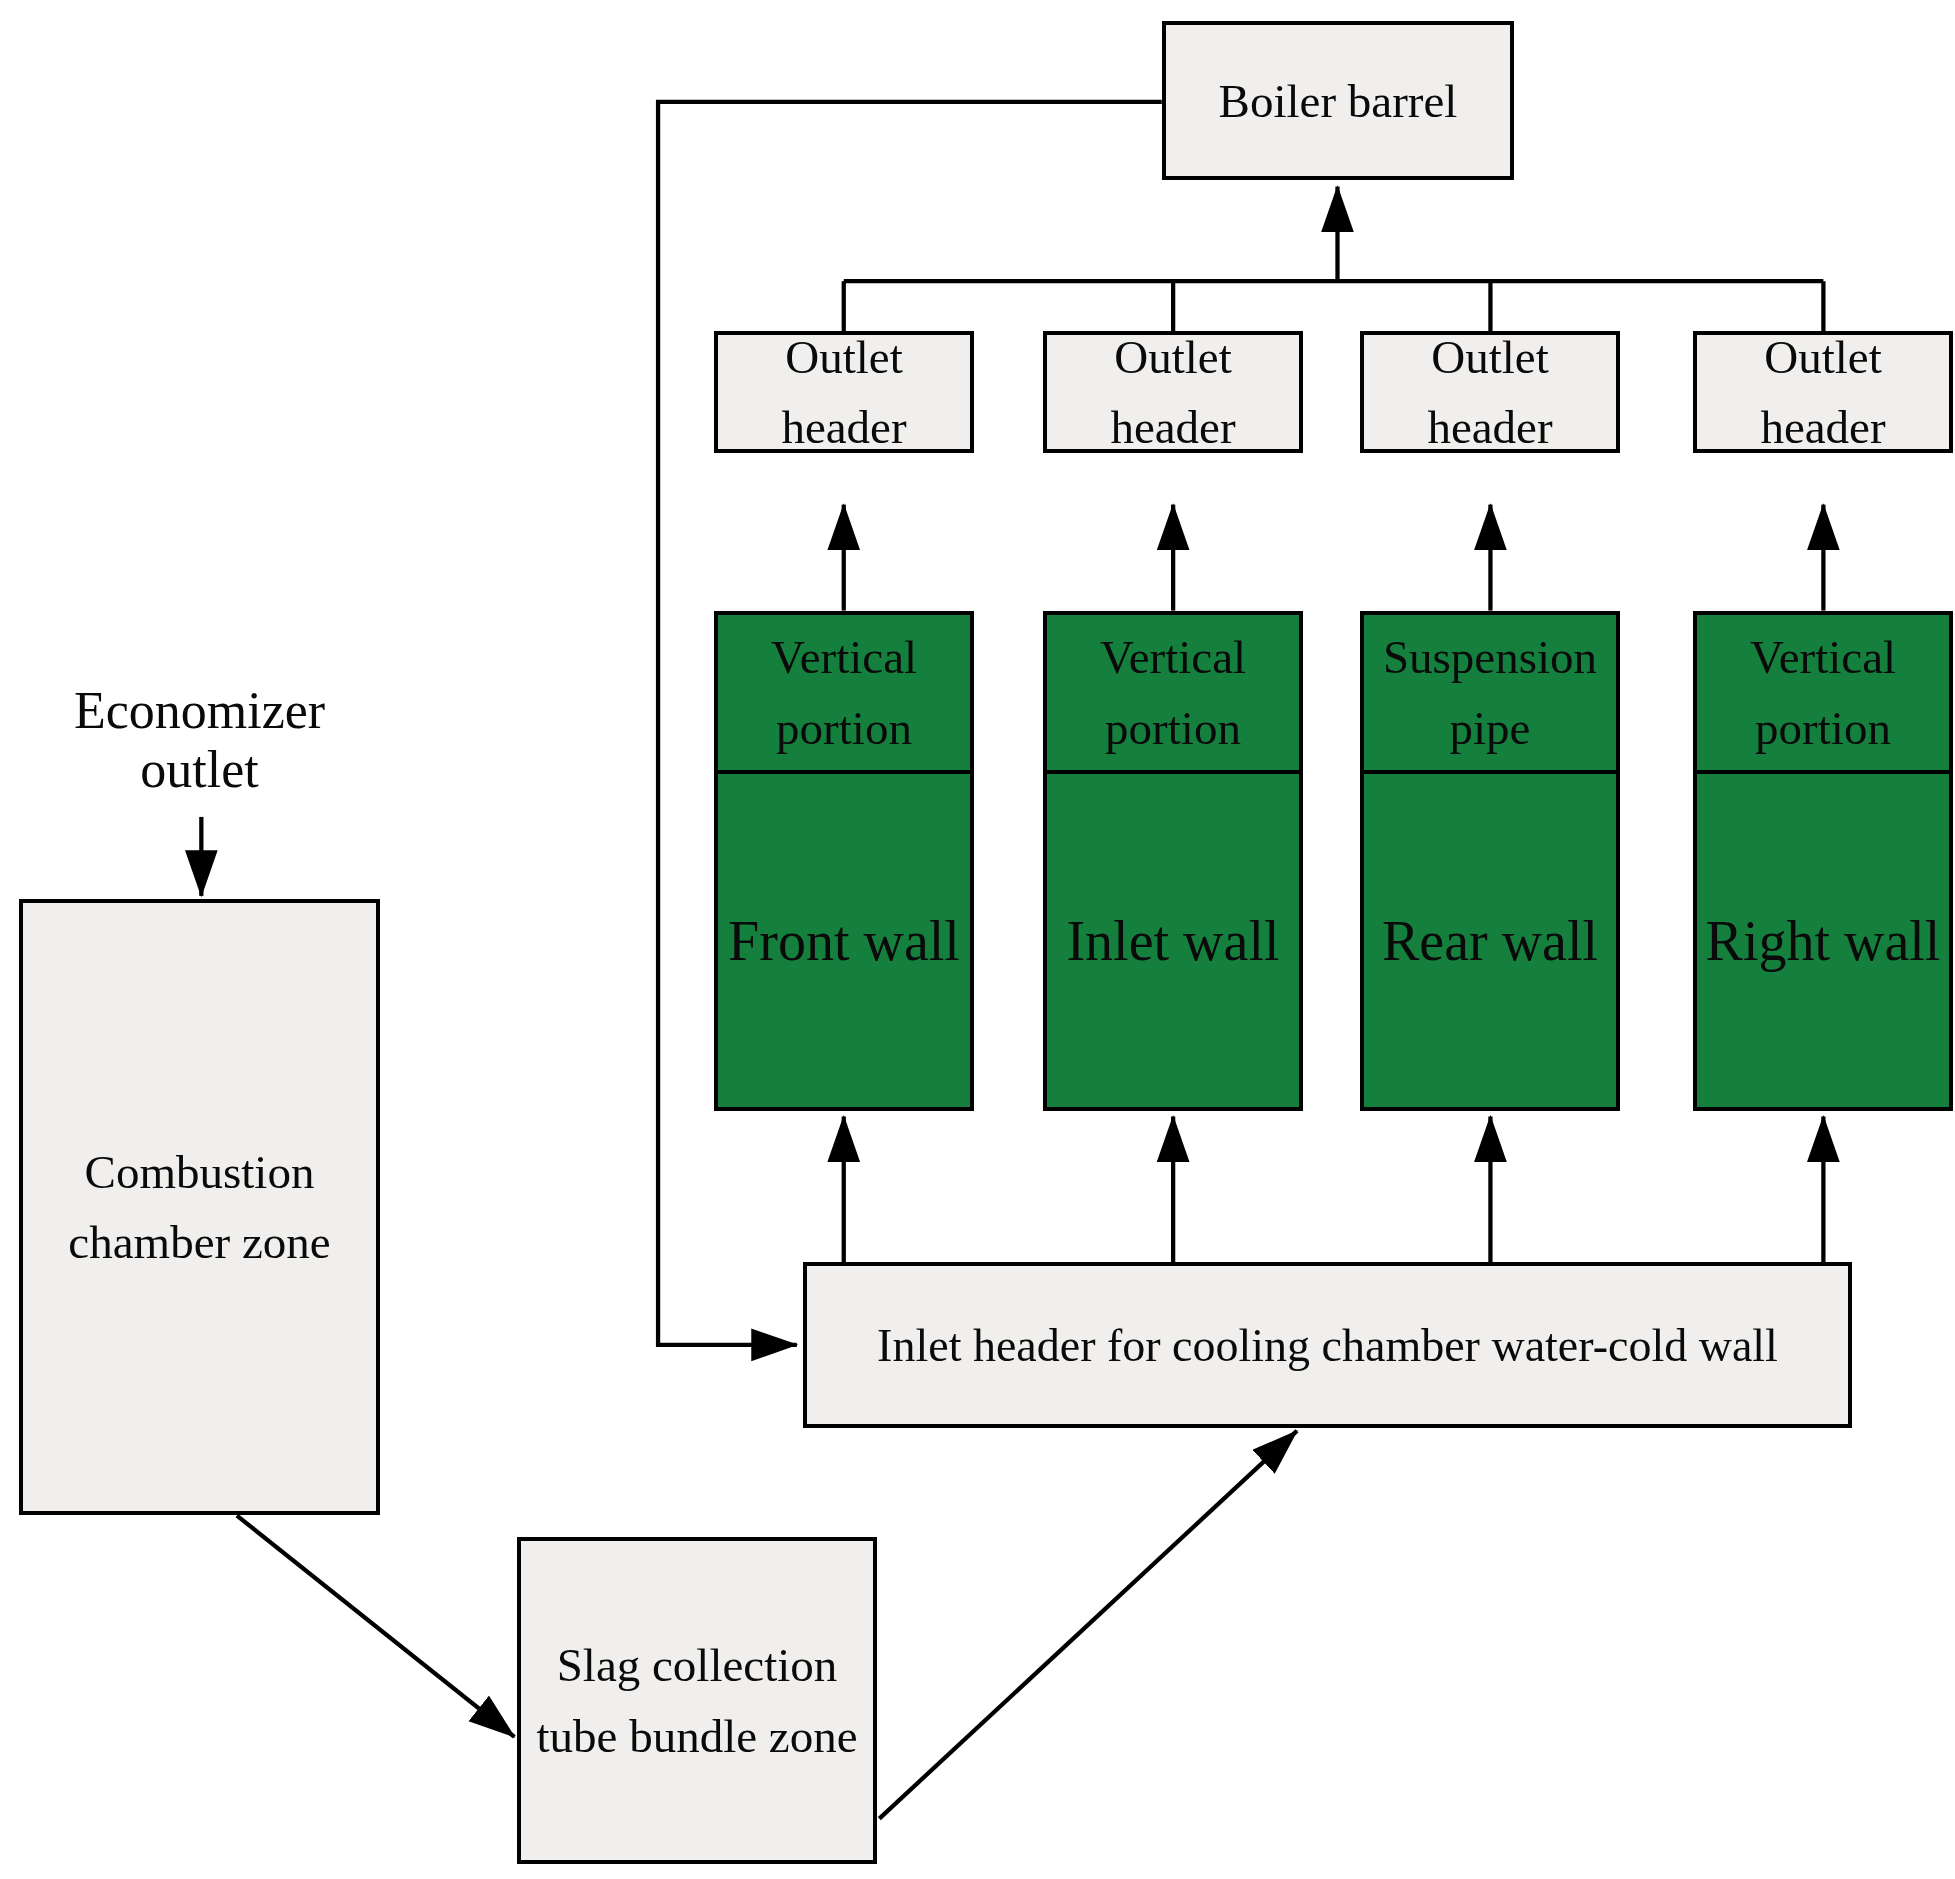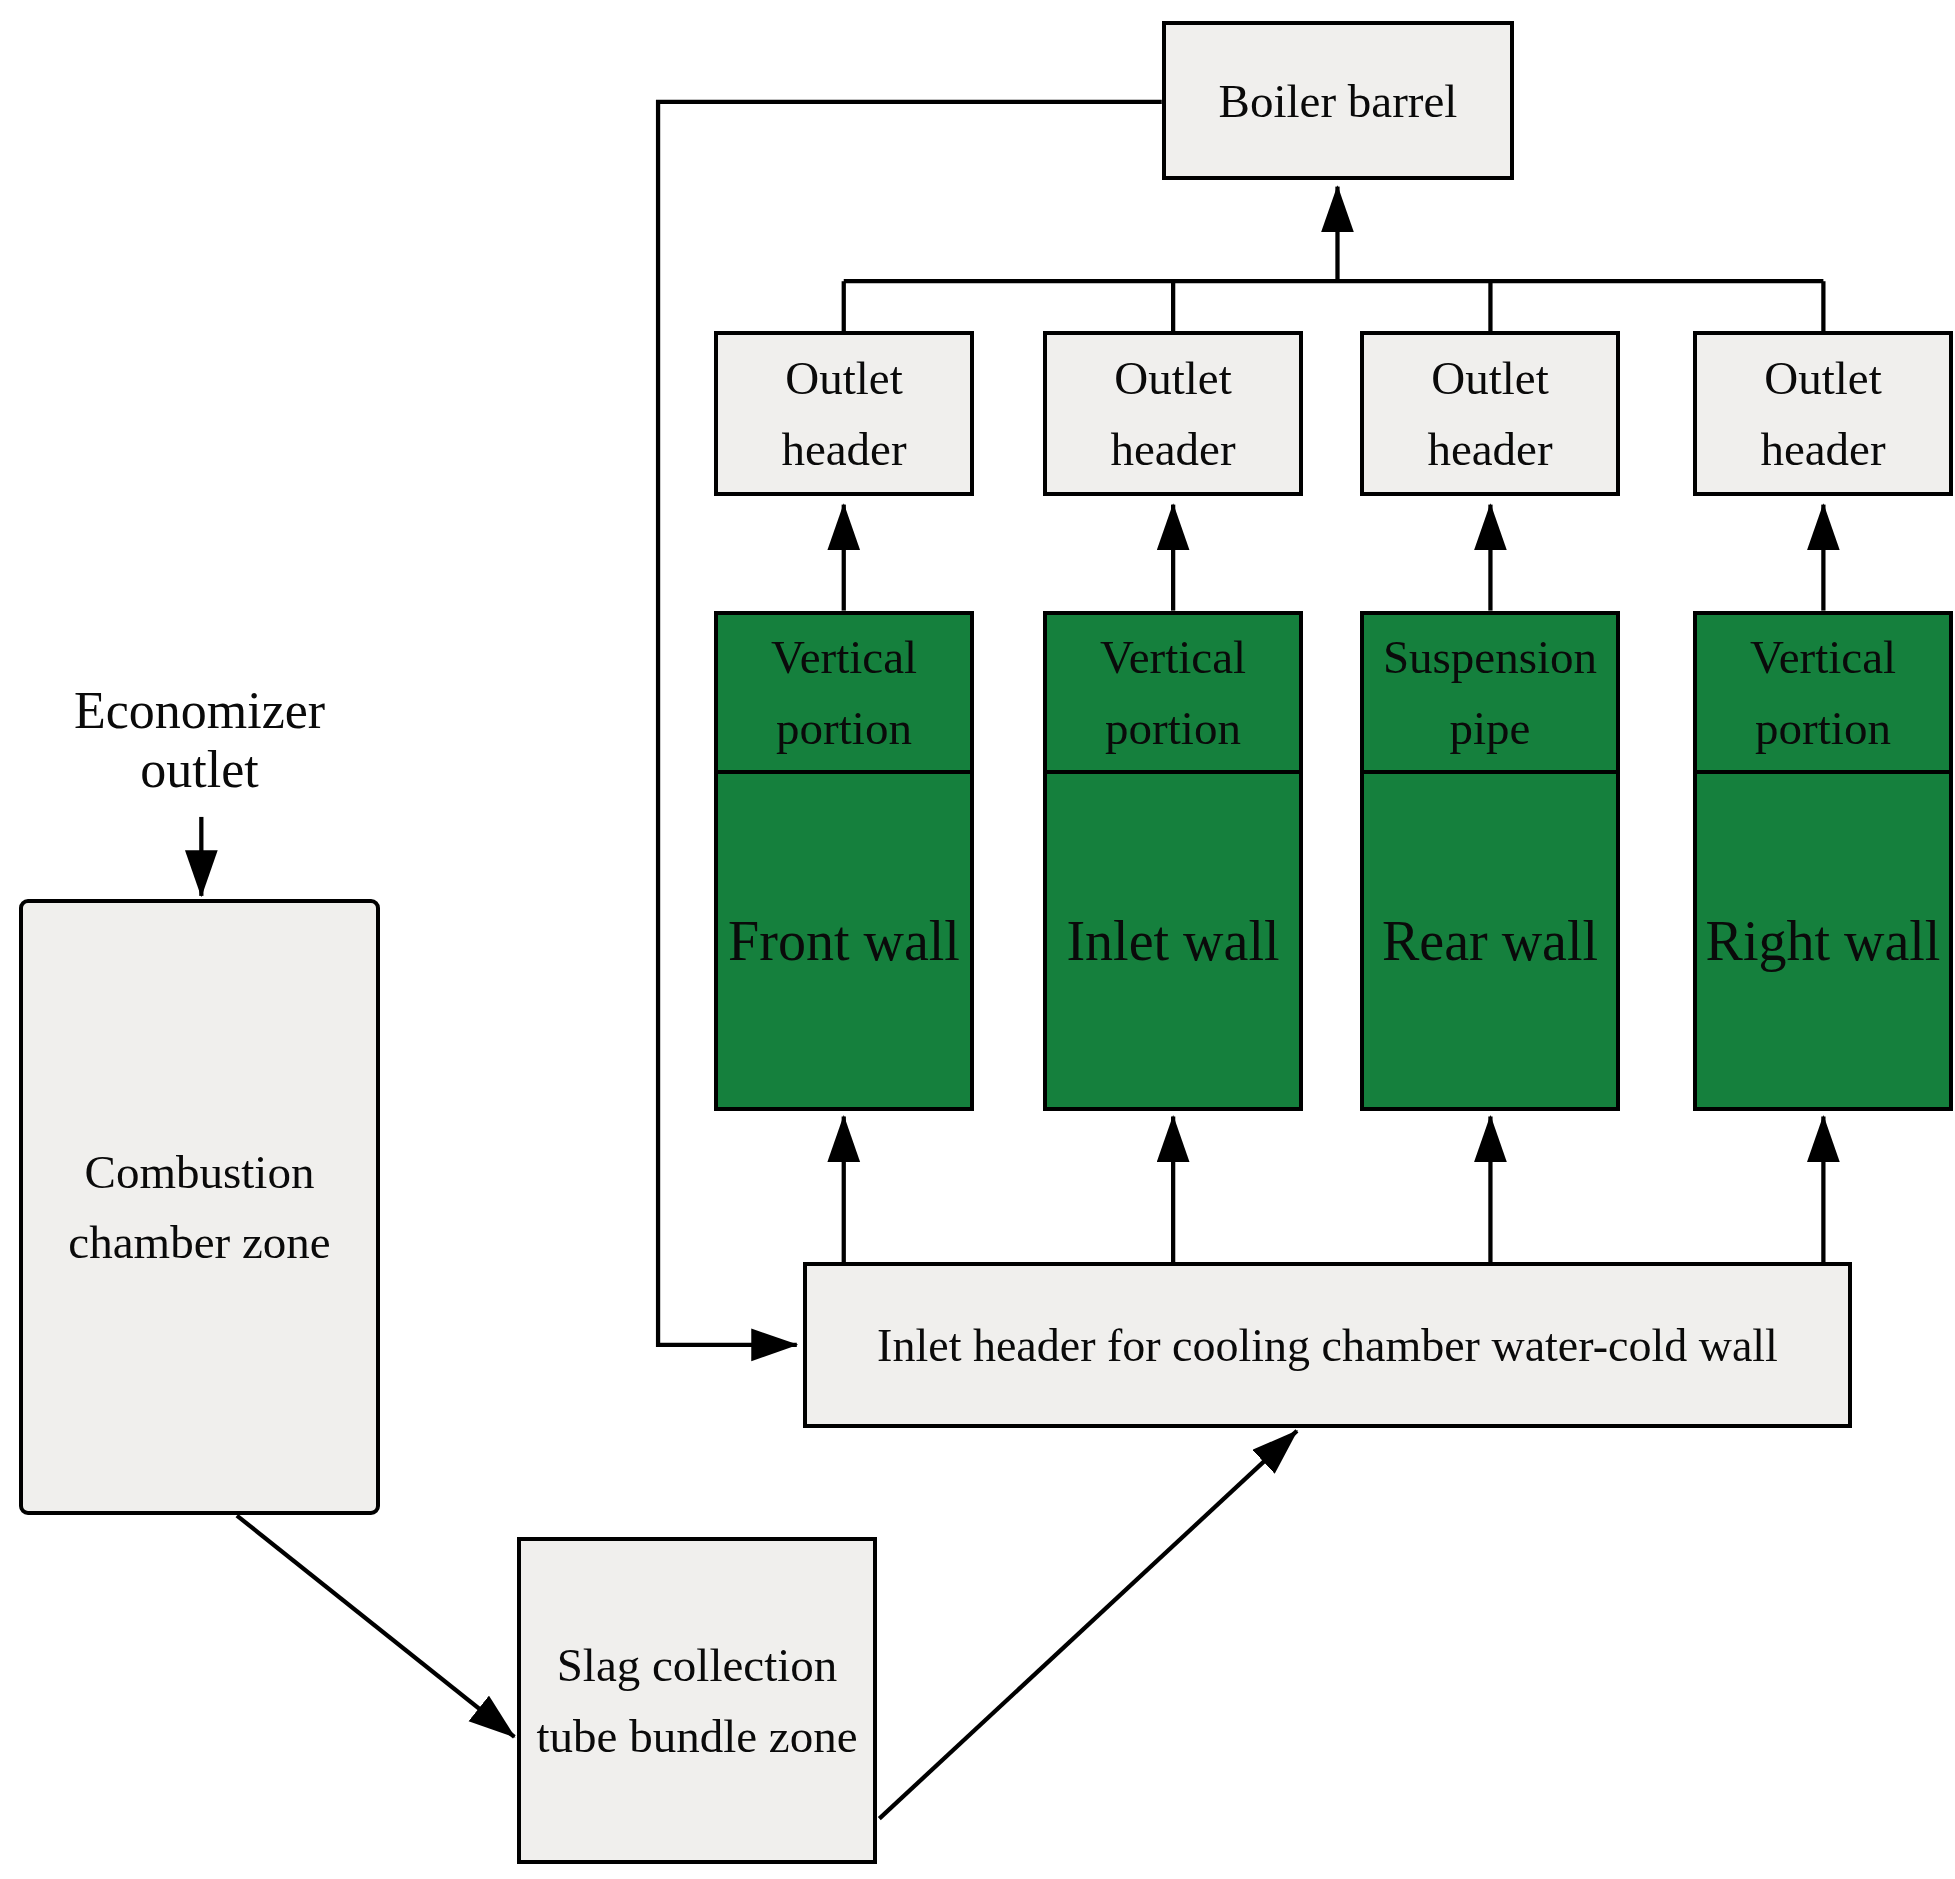--- a/index.html
+++ b/index.html
@@ -27,21 +27,21 @@
     align-items: center;
     justify-content: center;
     text-align: center;
     font-size: 47px;
     line-height: 1.5;
   }
   .node .lbl { padding: 0 5.7px; }
   
   .boiler   { left: 1162px; top: 21.3px;  width: 352px; height: 159px; }
   
-  .outlet   { top: 331px; width: 260px; height: 165px; }
+  .outlet   { top: 331px; width: 260px; height: 122px; }
   .oh1 { left: 714px; } .oh2 { left: 1043px; } .oh3 { left: 1360px; } .oh4 { left: 1693px; }
   
   .tallbox  {
     position: absolute;
     box-sizing: border-box;
     top: 611px; width: 260px; height: 500px;
     background: #15803d;
     border: 4.3px solid #000000;
     display: flex; flex-direction: column;
   }
@@ -54,21 +54,21 @@
     text-align: center; font-size: 47px; line-height: 1.5;
   }
   .tall-bottom {
     flex: 1;
     display: flex; align-items: center; justify-content: center;
     text-align: center; font-size: 56px; line-height: 1.5;
   }
   
   .inlet    { left: 803px; top: 1262px; width: 1049px; height: 166px; font-size: 46px; }
   
-  .combustion { left: 19px;  top: 899px; width: 361px; height: 616px; border-radius: 9px; }
+  .combustion { left: 19px;  top: 899px; width: 361px; height: 616px; }
   .slag       { left: 517px; top: 1537px; width: 360px; height: 327px; }
   
   .floatlabel {
     position: absolute;
     left: 19px; top: 701px; width: 361px; height: 78px;
     display: flex; align-items: center; justify-content: center;
     font-size: 52px; text-align: center;
   }
 </style>
 </head>

